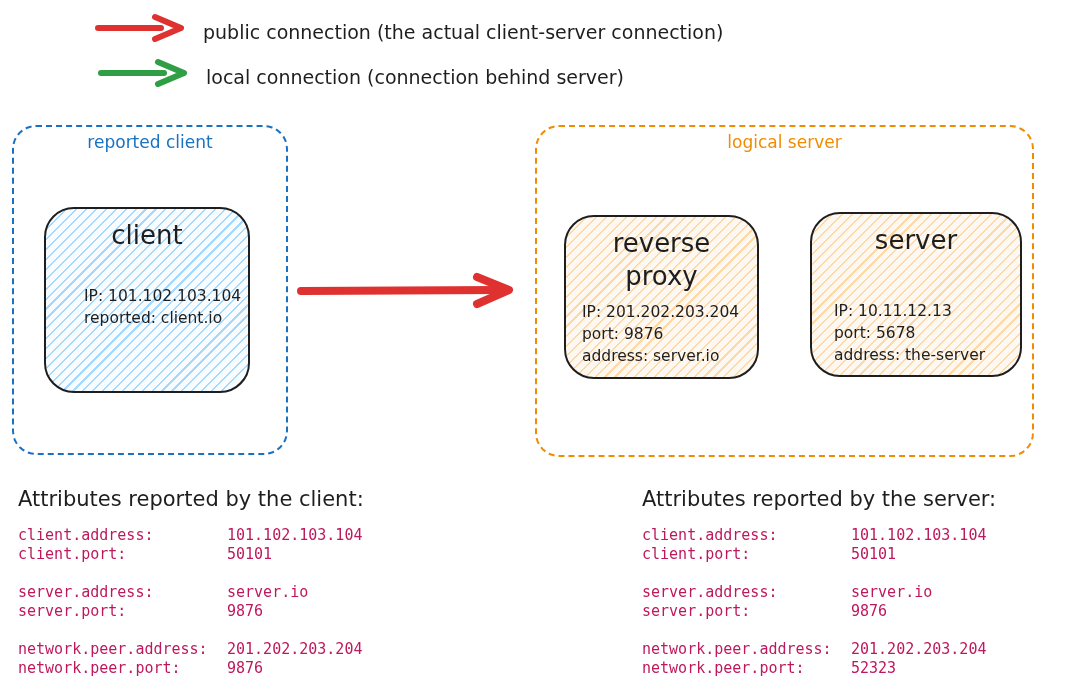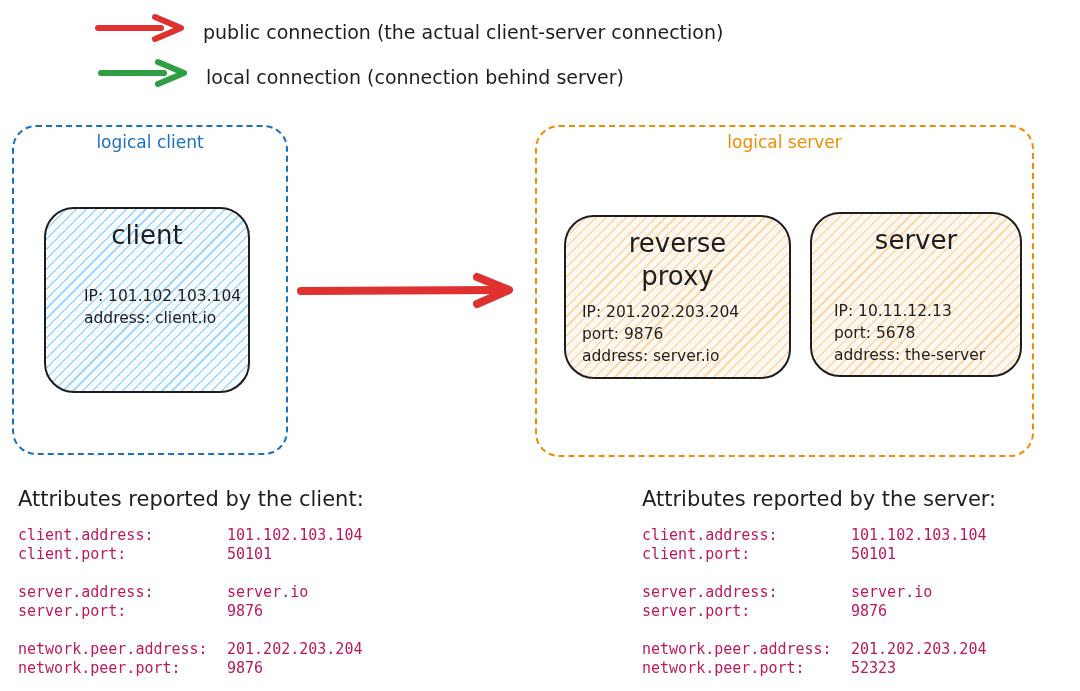--- a/index.html
+++ b/index.html
@@ -31,21 +31,21 @@
     background:
       repeating-linear-gradient(135deg, var(--client_fill,#a5d8ff) 0px, var(--client_fill,#a5d8ff) 1.5px, transparent 1.5px, transparent 7px),
       #f8fcff;
   }
   .node.orange-fill {
     background:
       repeating-linear-gradient(135deg, var(--server_fill,#ffd8a8) 0px, var(--server_fill,#ffd8a8) 1.5px, transparent 1.5px, transparent 7px),
       #fdf9f2;
   }
   .node.client-node { left:30px; top:80px; width:206px; height:186px; }
-  .node.proxy-node  { left:27px; top:88px; width:227px; height:164px; }
+  .node.proxy-node  { left:27px; top:88px; width:195px; height:164px; }
   .node.server-node { left:273px; top:85px; width:212px; height:165px; }
   .node-title { text-align:center; font-size:26px; line-height:33px; margin-top:10px; }
   .proxy-node .node-title { width:130px; margin-left:auto; margin-right:auto; }
   .node-body { position:absolute; font-size:15.5px; line-height:22px; white-space:nowrap; }
   .client-node .node-body { left:38px; top:76px; }
   .proxy-node  .node-body { left:16px; top:84px; }
   .server-node .node-body { left:22px; top:86px; }
 
   
   .main-arrow { position:absolute; left:297px; top:270px; color:var(--red,#e03131); }
@@ -74,26 +74,26 @@
   </div>
   <div class="legend-row r2">
     <svg class="legend-arrow green" width="92" height="30" viewBox="0 0 92 30">
       <line x1="3" y1="15" x2="66" y2="15" stroke="currentColor" stroke-width="6" stroke-linecap="round"></line>
       <path d="M60 4 L86 15 L60 26" fill="none" stroke="currentColor" stroke-width="6" stroke-linecap="round" stroke-linejoin="round"></path>
     </svg>
     <span class="legend-label">local connection (connection behind server)</span>
   </div>
 
   <div class="zone client-zone">
-    <div class="zone-label">logical client</div>
+    <div class="zone-label">reported client</div>
     <div class="node blue-fill client-node">
       <div class="node-title">client</div>
       <div class="node-body">
         <div>IP: 101.102.103.104</div>
-        <div>address: client.io</div>
+        <div>reported: client.io</div>
       </div>
     </div>
   </div>
 
   <svg class="main-arrow" width="228" height="42" viewBox="0 0 228 42">
     <line x1="4" y1="21" x2="202" y2="20" stroke="currentColor" stroke-width="8" stroke-linecap="round"></line>
     <path d="M180 7 L212 20 L180 34" fill="none" stroke="currentColor" stroke-width="8" stroke-linecap="round" stroke-linejoin="round"></path>
   </svg>
 
   <div class="zone server-zone">

